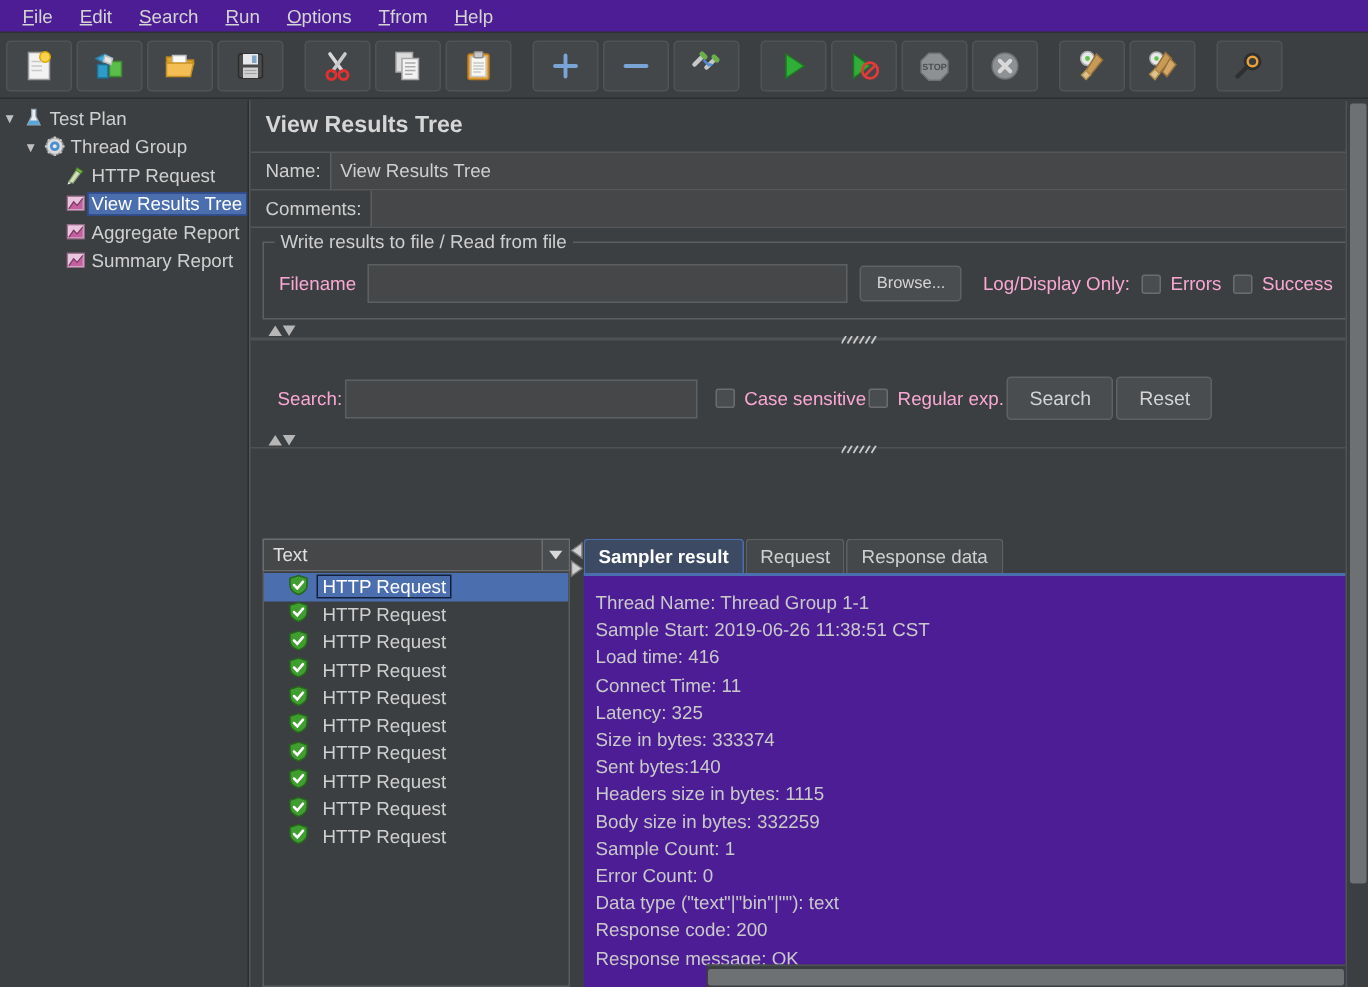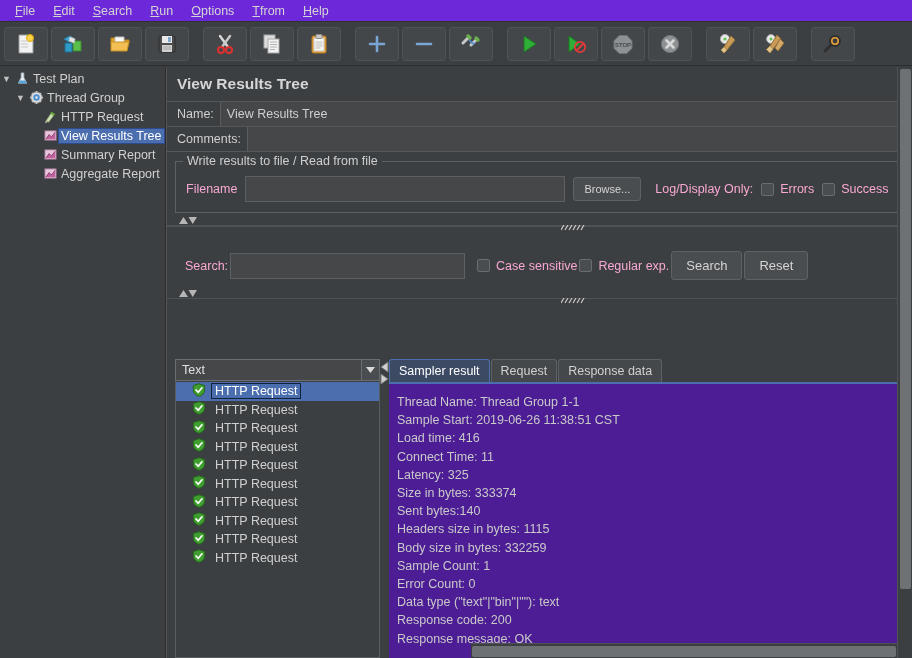--- a/index.html
+++ b/index.html
@@ -7,21 +7,21 @@
     width: 912px; height: 658px;
     background: #3c3f41;
     font-family: "Liberation Sans", sans-serif;
     overflow: hidden;
     color: #bbbbbb;
   }
   #app { position: relative; width: 912px; height: 658px; background: #3c3f41; }
 
   
   .menubar {
-    height: 22px; background: #6d28d9;
+    height: 22px; background: #4c1d95;
     display: flex; align-items: center;
     padding-left: 6px; gap: 0px;
     border-bottom: 1px solid #2f3133;
   }
   .menubar .menu-item {
     font-size: 12.5px; color: #d4d4d4;
     padding: 2px 9px; cursor: default;
     white-space: nowrap;
   }
   .menubar .menu-item u { text-decoration: underline; }
@@ -214,21 +214,21 @@
   .results-right { flex: 1; display: flex; flex-direction: column; overflow: hidden; }
   .tabstrip { display: flex; align-items: flex-end; height: 23px; gap: 1px; }
   .tab {
     font-size: 12.5px; padding: 4px 9px 4px 9px;
     background: #45484a; border: 1px solid #5e6163;
     border-bottom: none; color: #d0d0d0;
     border-radius: 3px 3px 0 0; cursor: default;
     white-space: nowrap;
   }
   .tab.active {
-    background: #3c4a63; color: #ffffff; font-weight: normal;
+    background: #3c4a63; color: #ffffff; font-weight: bold;
     border-color: #4b6eaf;
   }
   .tabbody {
     flex: 1; background: #4c1d95;
     border-top: 2px solid #4b6eaf;
     overflow: hidden; position: relative;
   }
   .result-text {
     padding: 9px 0 0 8px;
     font-size: 12.5px; line-height: 18.2px;
@@ -513,33 +513,33 @@
 
       <div class="tree-row indent-3">
         <span class="twisty"></span>
         <span class="tnode-icon">
           <svg width="15" height="15" viewBox="0 0 16 16">
             <rect x="2" y="3" width="12" height="10" fill="#e9c6dd" stroke="#9a6f8c" stroke-width="0.9"></rect>
             <path d="M3 12 L6.5 7 L9 9.5 L13 4.5 L13 12 z" fill="#c45fa0"></path>
             <path d="M3 12 L6.5 7 L9 9.5 L13 4.5" stroke="#7b3a62" fill="none" stroke-width="0.9"></path>
           </svg>
         </span>
-        <span class="tlabel">Summary Report</span>
+        <span class="tlabel">Aggregate Report</span>
       </div>
 
       <div class="tree-row indent-3">
         <span class="twisty"></span>
         <span class="tnode-icon">
           <svg width="15" height="15" viewBox="0 0 16 16">
             <rect x="2" y="3" width="12" height="10" fill="#e9c6dd" stroke="#9a6f8c" stroke-width="0.9"></rect>
             <path d="M3 12 L6.5 7 L9 9.5 L13 4.5 L13 12 z" fill="#c45fa0"></path>
             <path d="M3 12 L6.5 7 L9 9.5 L13 4.5" stroke="#7b3a62" fill="none" stroke-width="0.9"></path>
           </svg>
         </span>
-        <span class="tlabel">Aggregate Report</span>
+        <span class="tlabel">Summary Report</span>
       </div>
 
 
     </div>
 
     <div class="vsplit-handle">
       <span class="grip-dots">
         <svg width="4" height="30" viewBox="0 0 4 30">
           <rect x="0" y="0" width="2" height="2" fill="#c9c9c9"></rect>
           <rect x="2" y="2" width="2" height="2" fill="#c9c9c9"></rect>

